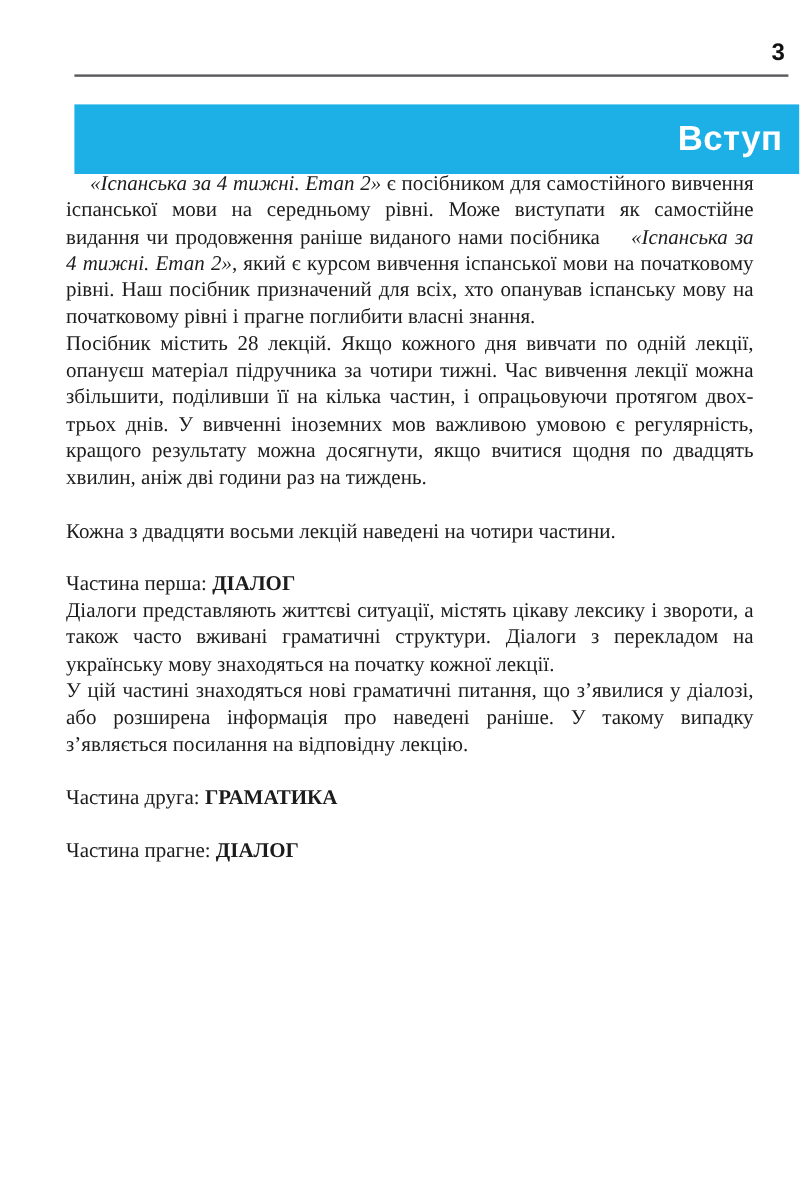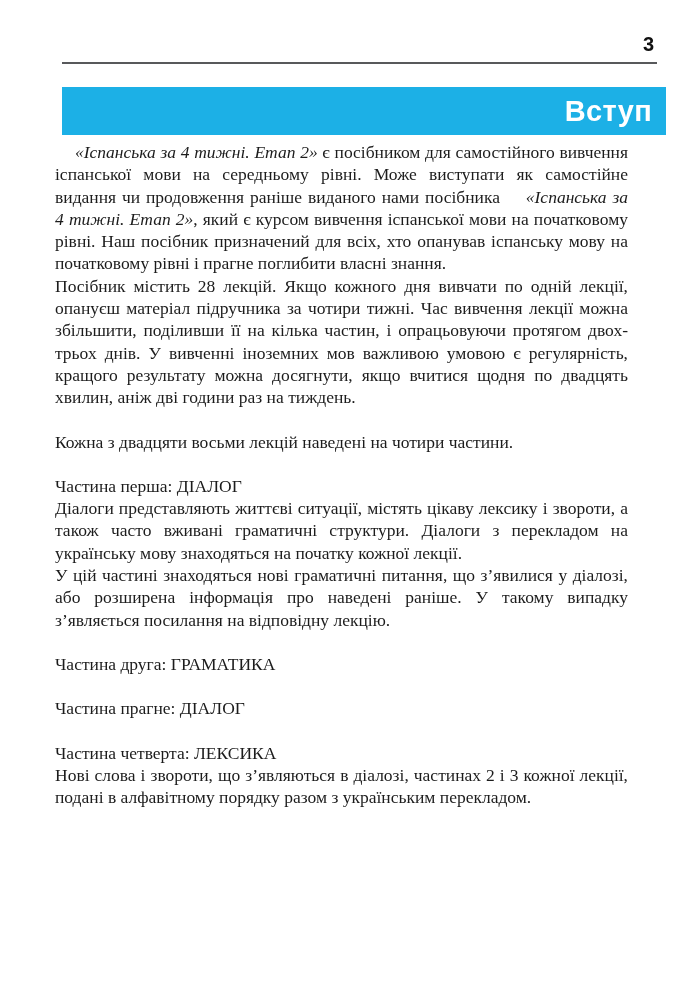--- a/index.html
+++ b/index.html
@@ -30,21 +30,21 @@
     top: 62px;
     left: 62px;
     right: 19px;
     border-top: 2px solid #58595b;
   }
   .header-bar {
     position: absolute;
     top: 87px;
     left: 62px;
     right: 10px;
-    height: 48px;
+    height: 58px;
     display: flex;
     align-items: center;
     justify-content: flex-end;
     padding-right: 14px;
     box-sizing: border-box;
   }
   .header-title {
     font-family: "Liberation Sans", sans-serif;
     font-weight: bold;
     font-size: 29px;
@@ -56,21 +56,21 @@
     top: 141px;
     left: 55px;
     width: 573px;
     font-size: 17.5px;
     line-height: 22.3px;
     text-align: justify;
   }
   .para { margin: 0; }
   .gap { margin-top: 22px; }
   .it { font-style: italic; margin-left: 20px; }
-  .bd { font-weight: normal; }
+  .bd { font-weight: bold; }
 </style>
 </head>
 <body>
 
 <div class="page">
 
   <div class="page-number">3</div>
 
   <div class="rule"></div>
 
@@ -93,19 +93,15 @@
 
     <div class="section">
       <p class="para">У цій частині знаходяться нові граматичні питання, що з’явилися у діалозі, або розширена інформація про наведені раніше. У такому випадку з’являється посилання на відповідну лекцію.</p>
       <p class="para gap"><span>Частина друга: </span><span class="bd">ГРАМАТИКА</span></p>
     </div>
 
     <div class="section">
       <p class="para gap"><span>Частина прагне: </span><span class="bd">ДІАЛОГ</span></p>
     </div>
 
-    <div class="section">
-      <p class="para gap"><span>Частина четверта: </span><span class="bd">ЛЕКСИКА</span></p>
-      <p class="para">Нові слова і звороти, що з’являються в діалозі, частинах 2 і 3 кожної лекції, подані в алфавітному порядку разом з українським перекладом.</p>
-    </div>
 
   </div>
 </div>
 
 </body></html>

